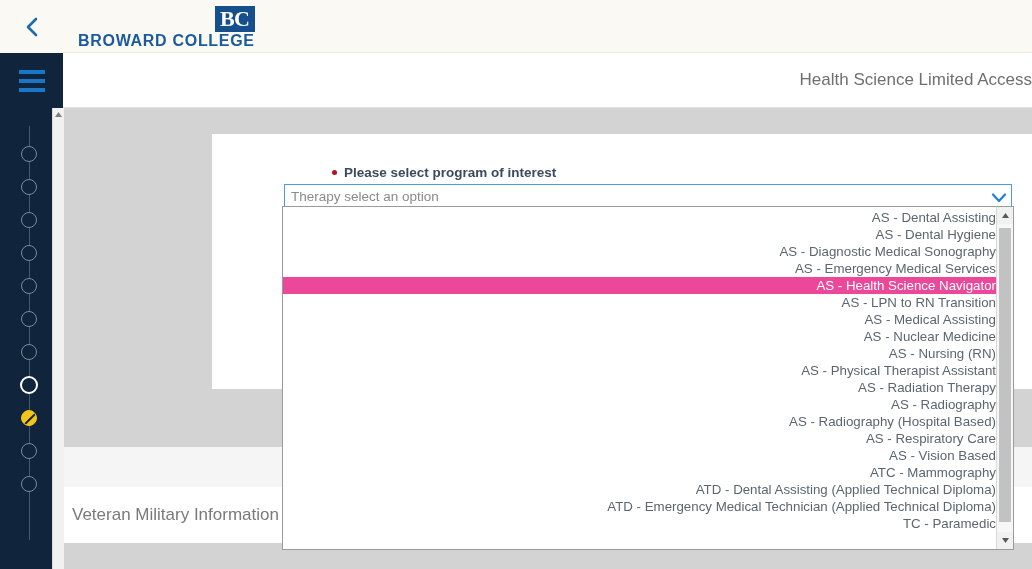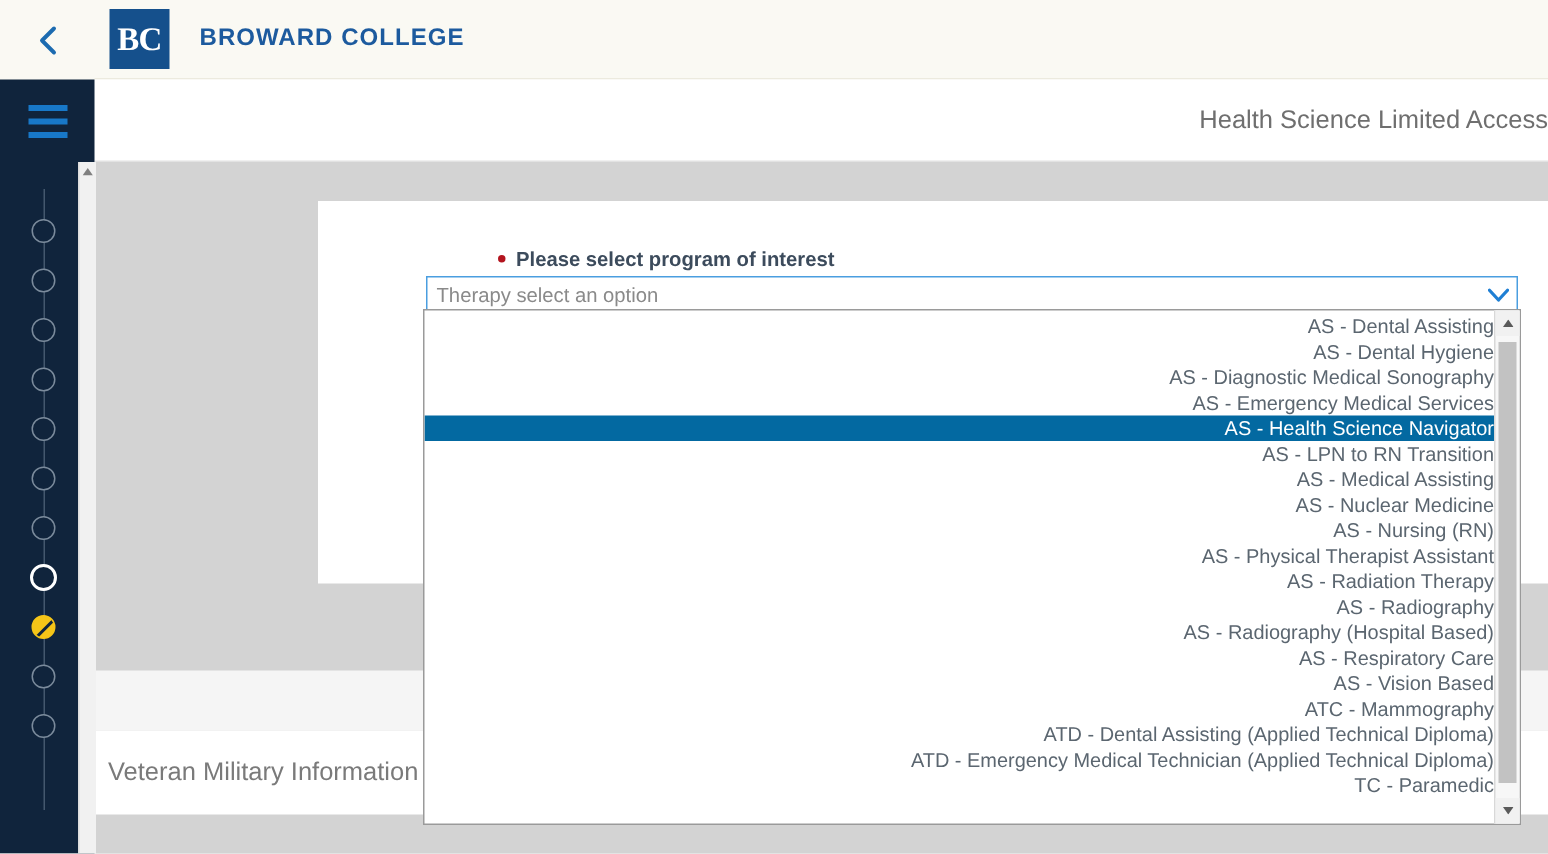--- a/index.html
+++ b/index.html
@@ -29,23 +29,23 @@
     left: 0; top: 0;
     width: 63px; height: 53px;
     display: flex; align-items: center; justify-content: center;
     background: #faf9f3;
     cursor: pointer;
   }
   #back-btn svg { display: block; }
 
   #brand {
     position: absolute;
-    left: 73px; top: 6px;
+    left: 58px; top: 6px;
     height: 40px;
-    display: flex; align-items: center;
+    display: flex; align-items: flex-end; flex-direction: column;
   }
   #logo-square {
     width: 40px; height: 40px;
     background: #15508c;
     color: #ffffff;
     font-family: "Liberation Serif", serif;
     font-size: 22px;
     font-weight: bold;
     letter-spacing: -0.5px;
     display: flex; align-items: center; justify-content: center;
@@ -261,21 +261,21 @@
     height: 17px;
     line-height: 17px;
     padding-left: 7px;
     font-size: 13.3px;
     color: #5b6670;
     white-space: nowrap;
     cursor: default;
     text-align: right;
   }
   .option.selected {
-    background: #0369a1;
+    background: #ec4899;
     color: #ffffff;
   }
 
   
   #dd-scroll {
     width: 17px;
     background: #f7f7f7;
     border-left: 1px solid #d8d8d8;
     box-sizing: border-box;
     position: relative;

